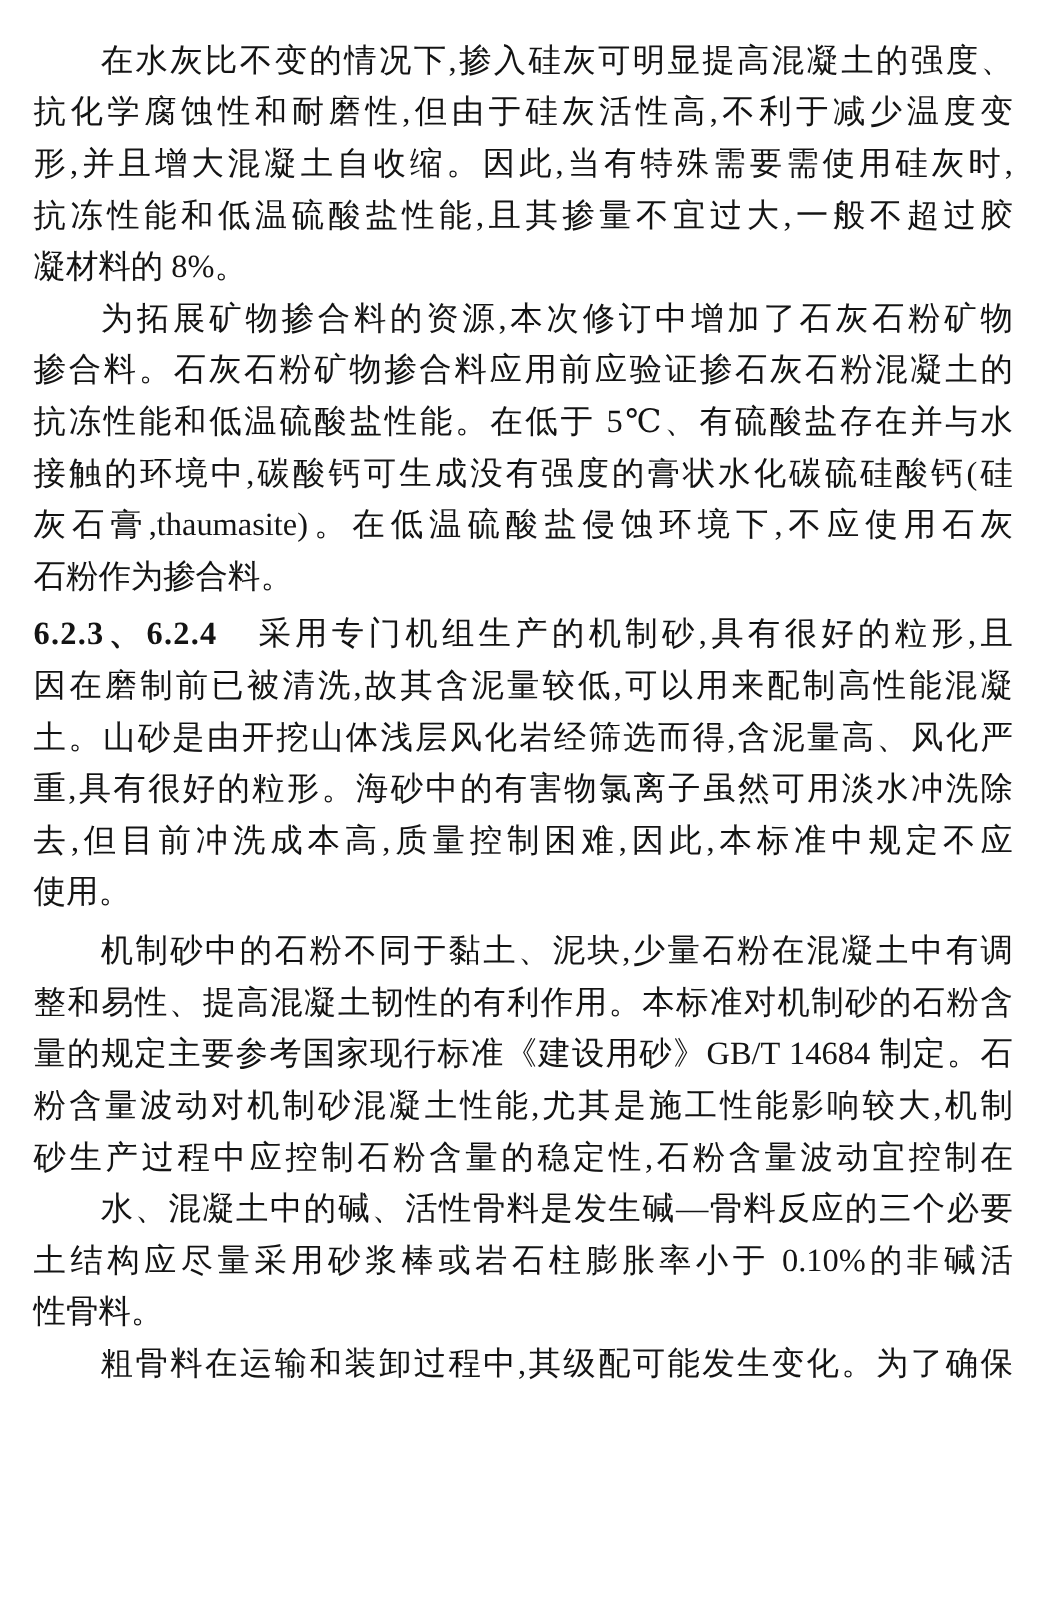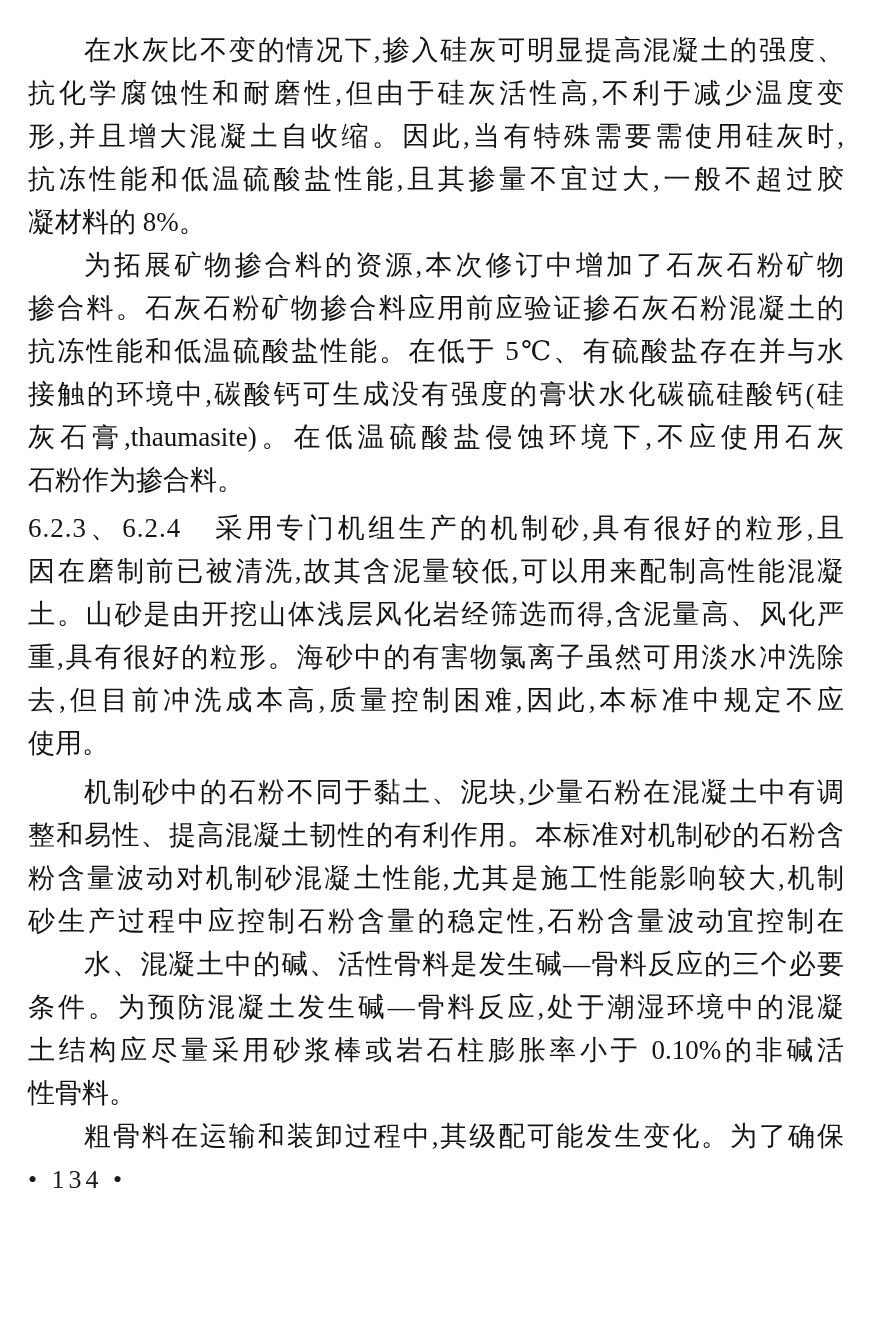--- a/index.html
+++ b/index.html
@@ -30,21 +30,21 @@
     text-align: left;
     white-space: nowrap;
   }
   .line.just {
     white-space: normal;
     text-align: justify;
     text-align-last: justify;
   }
   .line.indent { text-indent: 56px; }
   .line b {
-    font-weight: 400;
+    font-weight: 700;
     letter-spacing: 1px;
     margin-top: 20px;
   }
   .page-number {
     font-size: 26px;
     line-height: 43px;
     letter-spacing: 4px;
     color: #1b1b1b;
   }
 </style>
@@ -72,27 +72,26 @@
         <div class="line just"><b>6.2.3、6.2.4</b><span>　采用专门机组生产的机制砂,具有很好的粒形,且</span></div>
         <div class="line just">因在磨制前已被清洗,故其含泥量较低,可以用来配制高性能混凝</div>
         <div class="line just">土。山砂是由开挖山体浅层风化岩经筛选而得,含泥量高、风化严</div>
         <div class="line just">重,具有很好的粒形。海砂中的有害物氯离子虽然可用淡水冲洗除</div>
         <div class="line just">去,但目前冲洗成本高,质量控制困难,因此,本标准中规定不应</div>
         <div class="line">使用。</div>
       </div>
       <div class="para gap-md">
         <div class="line just indent">机制砂中的石粉不同于黏土、泥块,少量石粉在混凝土中有调</div>
         <div class="line just">整和易性、提高混凝土韧性的有利作用。本标准对机制砂的石粉含</div>
+        <div class="line just">量的规定主要参考国家现行标准《建设用砂》GB/T 14684 制定。石</div>
         <div class="line just">粉含量波动对机制砂混凝土性能,尤其是施工性能影响较大,机制</div>
         <div class="line just">砂生产过程中应控制石粉含量的稳定性,石粉含量波动宜控制在</div>
       </div>
       <div class="para">
         <div class="line just indent">水、混凝土中的碱、活性骨料是发生碱—骨料反应的三个必要</div>
-        <div class="line just">条件。为预防混凝土发生碱—骨料反应,处于潮湿环境中的混凝</div>
         <div class="line just">土结构应尽量采用砂浆棒或岩石柱膨胀率小于 0.10%的非碱活</div>
         <div class="line">性骨料。</div>
       </div>
       <div class="para">
         <div class="line just indent">粗骨料在运输和装卸过程中,其级配可能发生变化。为了确保</div>
       </div>
     </div>
-  <div class="page-number">• 134 •</div>
 </div>
 
 </body></html>

